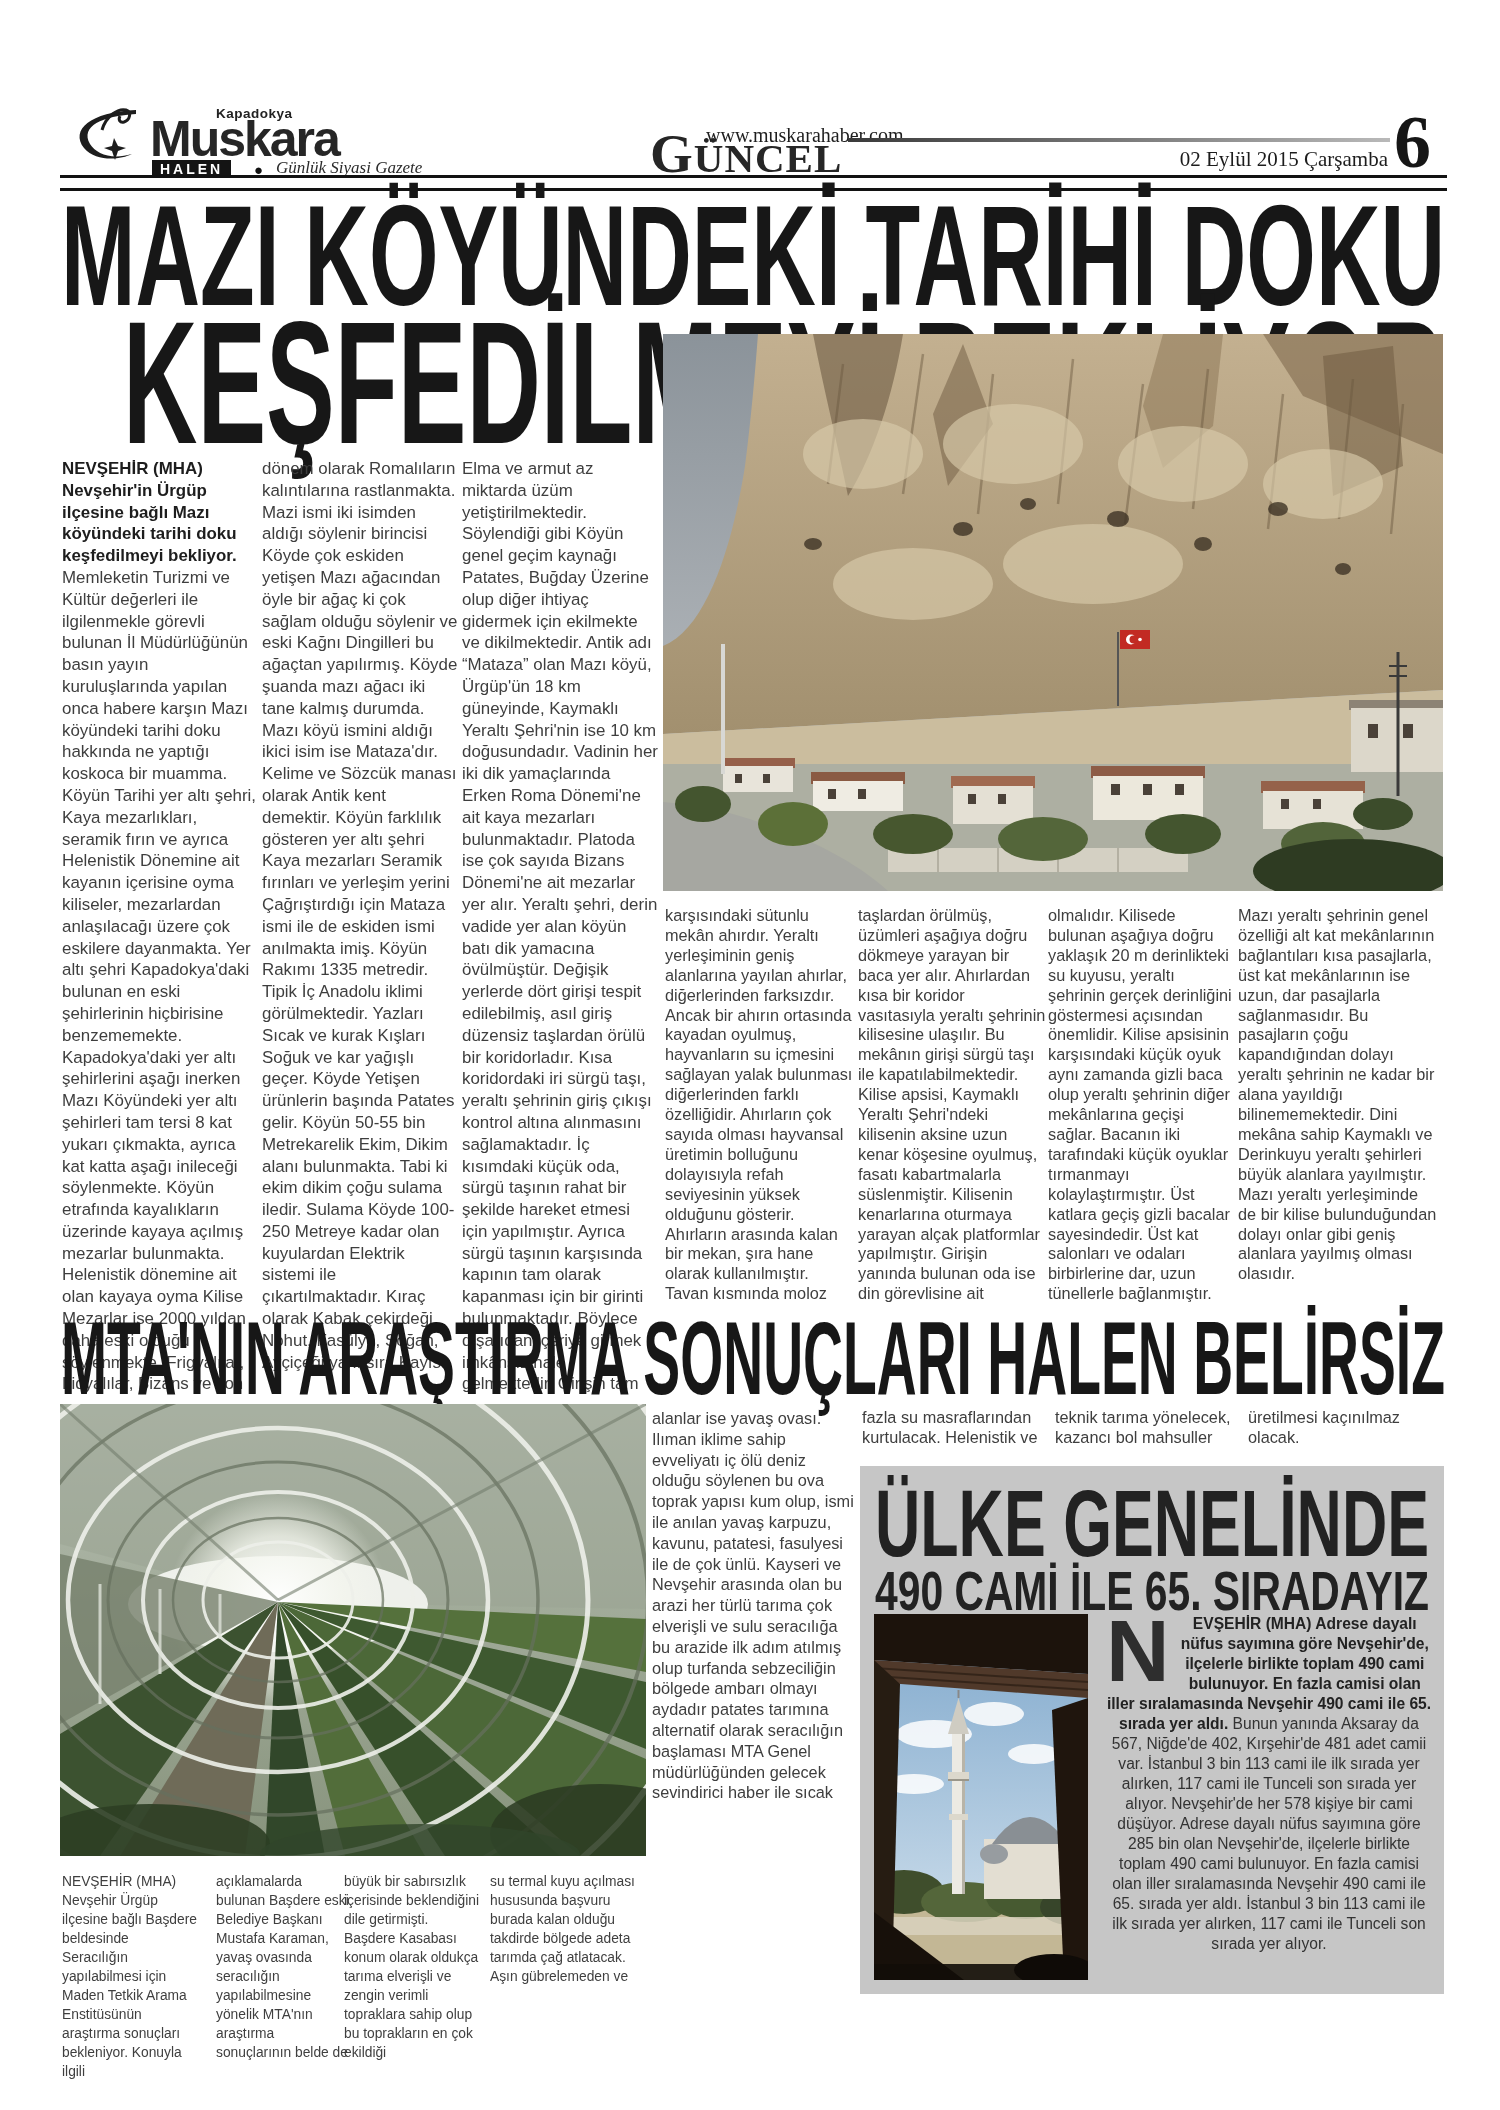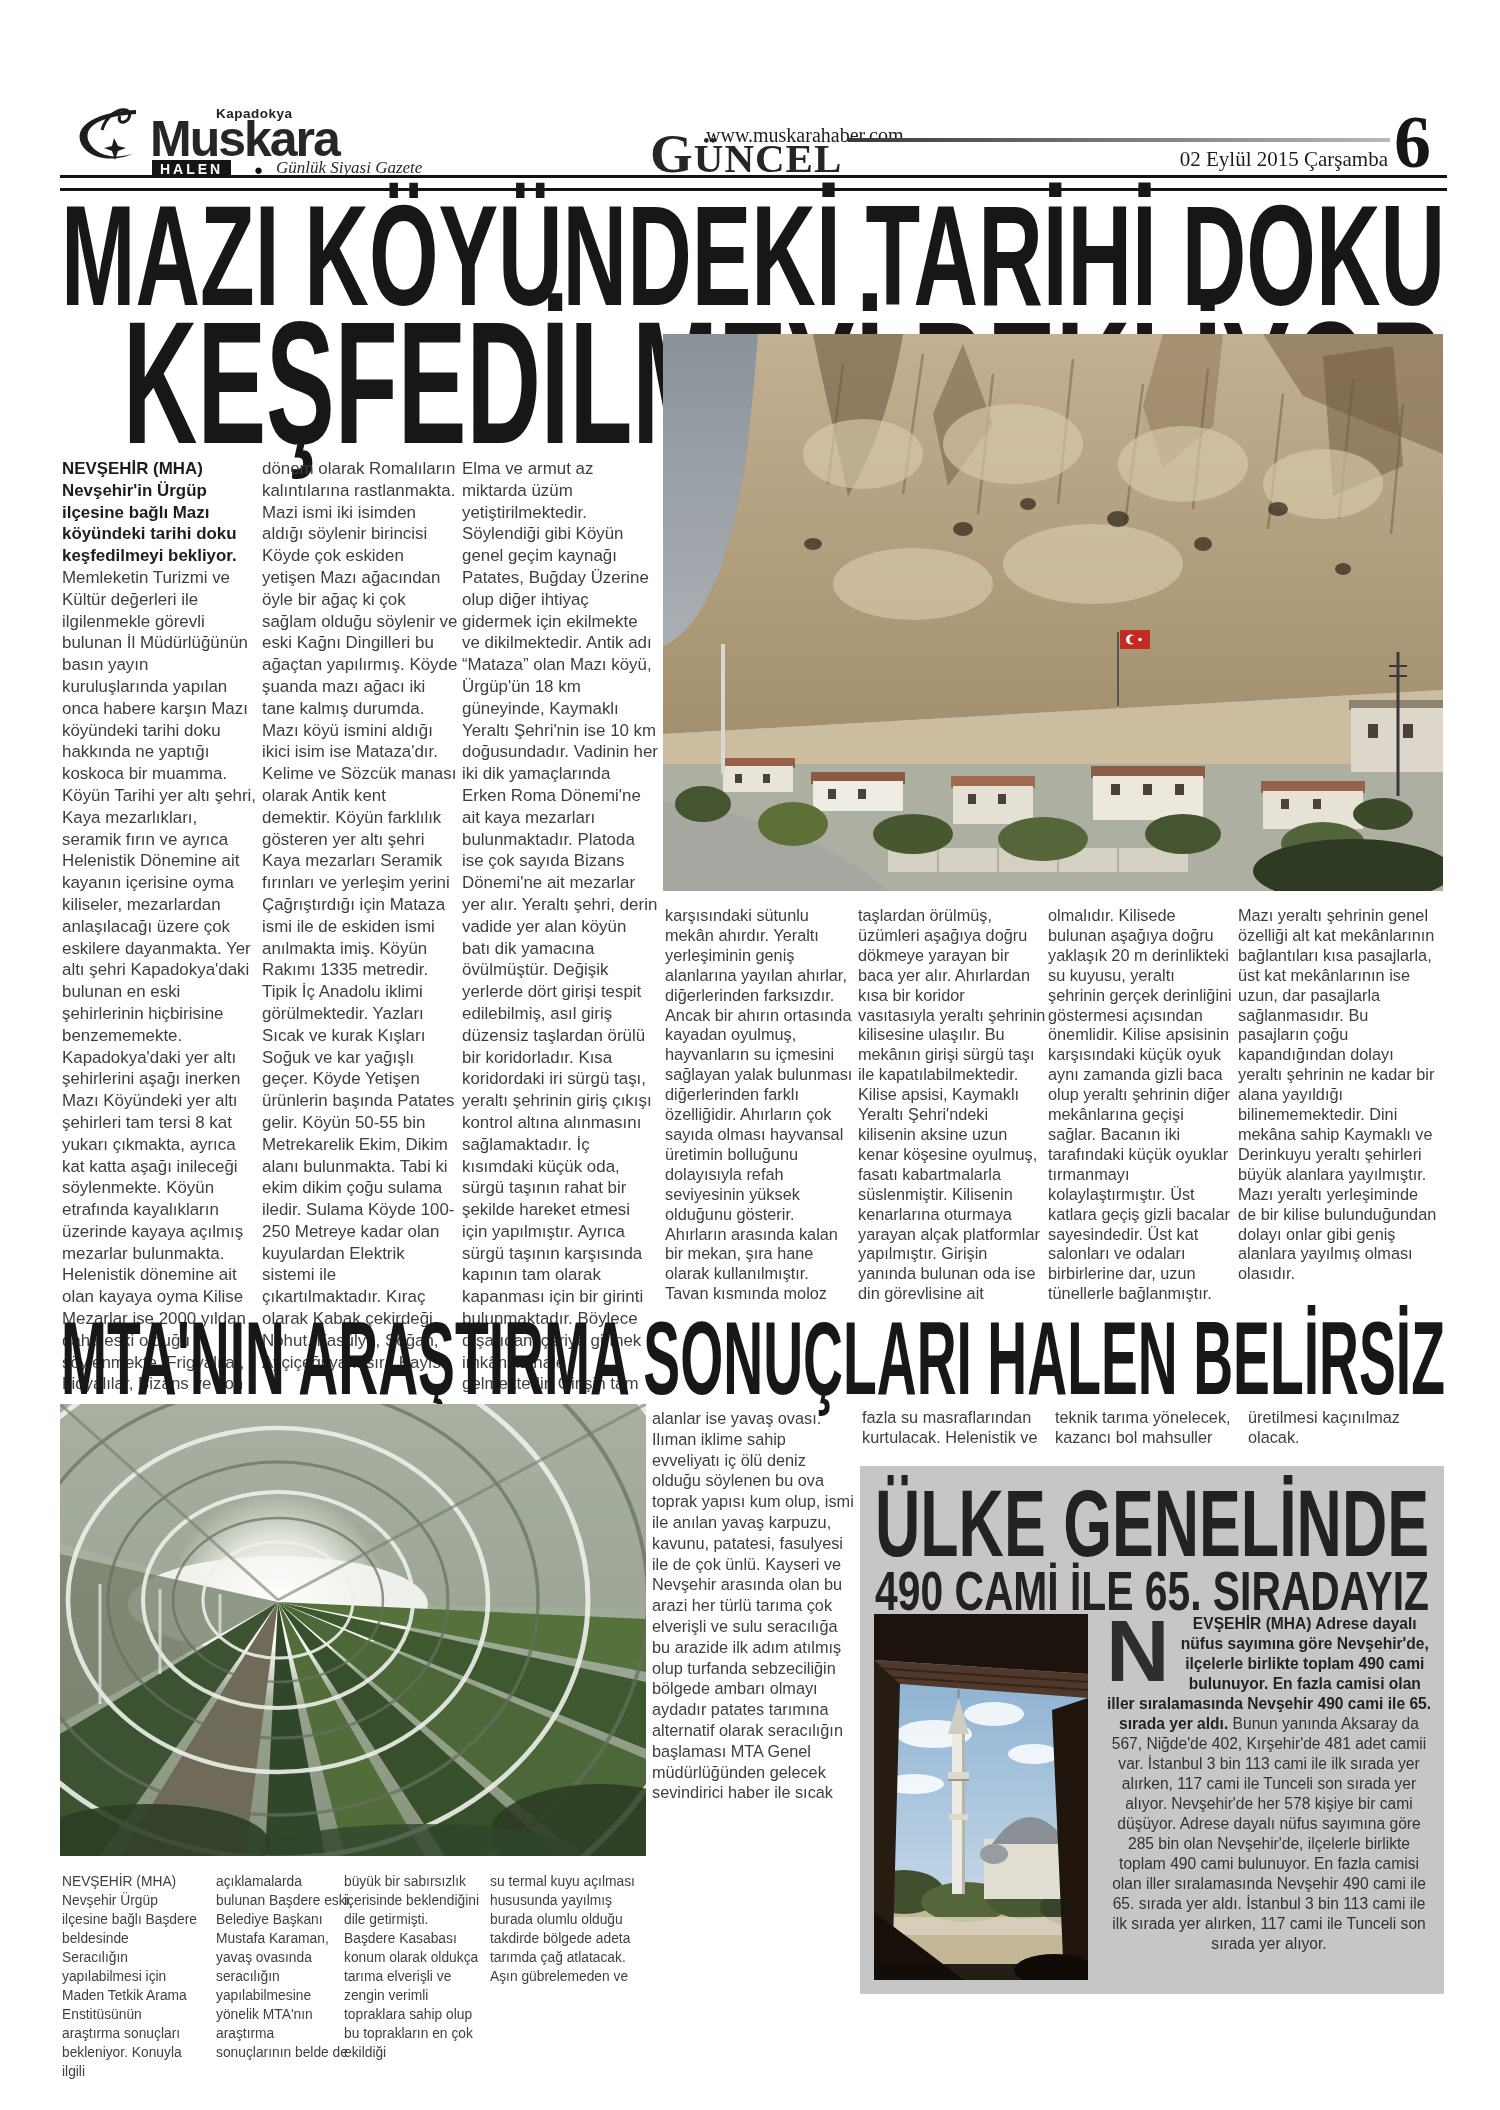--- a/index.html
+++ b/index.html
@@ -245,21 +245,21 @@
   </svg>
 
   <div class="gcol" style="left:652px;top:1408px;width:204px"><span>alanlar ise yavaş ovası. Ilıman iklime sahip evveliyatı iç ölü deniz olduğu söylenen bu ova toprak yapısı kum olup, ismi ile anılan yavaş karpuzu, kavunu, patatesi, fasulyesi ile de çok ünlü. Kayseri ve Nevşehir arasında olan bu arazi her türlü tarıma çok elverişli ve sulu seracılığa bu arazide ilk adım atılmış olup turfanda sebzeciliğin bölgede ambarı olmayı aydadır patates tarımına alternatif olarak seracılığın başlaması MTA Genel müdürlüğünden gelecek sevindirici haber ile sıcak</span></div>
   <div class="mcol" style="left:862px;top:1408px;width:186px"><span>fazla su masraflarından kurtulacak. Helenistik ve</span></div>
   <div class="mcol" style="left:1055px;top:1408px;width:186px"><span>teknik tarıma yönelecek, kazancı bol mahsuller</span></div>
   <div class="mcol" style="left:1248px;top:1408px;width:190px"><span>üretilmesi kaçınılmaz olacak.</span></div>
 
   <div class="cap" style="left:62px;top:1872px;width:136px"><span>NEVŞEHİR (MHA) Nevşehir Ürgüp ilçesine bağlı Başdere beldesinde Seracılığın yapılabilmesi için Maden Tetkik Arama Enstitüsünün araştırma sonuçları bekleniyor. Konuyla ilgili</span></div>
   <div class="cap" style="left:216px;top:1872px;width:136px"><span>açıklamalarda bulunan Başdere eski Belediye Başkanı Mustafa Karaman, yavaş ovasında seracılığın yapılabilmesine yönelik MTA'nın araştırma sonuçlarının belde de</span></div>
   <div class="cap" style="left:344px;top:1872px;width:138px"><span>büyük bir sabırsızlık içerisinde beklendiğini dile getirmişti. Başdere Kasabası konum olarak oldukça tarıma elverişli ve zengin verimli topraklara sahip olup bu toprakların en çok ekildiği</span></div>
-  <div class="cap" style="left:490px;top:1872px;width:148px"><span>su termal kuyu açılması hususunda yayılmış burada olumlu olduğu takdirde bölgede adeta tarımda çağ atlatacak. Aşın gübrelemeden ve</span></div>
+  <div class="cap" style="left:490px;top:1872px;width:148px"><span>su termal kuyu açılması hususunda başvuru burada kalan olduğu takdirde bölgede adeta tarımda çağ atlatacak. Aşın gübrelemeden ve</span></div>
 
   <div class="graybox" style="left:860px;top:1466px;width:584px;height:528px">
     <svg class="hl" style="left:14px;top:6px" width="558" height="96">
       <text x="1" y="84" style="font-size:95px;fill:#222" class="hl-text" textLength="554" lengthAdjust="spacingAndGlyphs">ÜLKE GENELİNDE</text>
     </svg>
     <svg class="hl" style="left:14px;top:100px" width="558" height="52">
       <text x="1" y="44" style="font-size:56px;fill:#222" class="hl-text" textLength="554" lengthAdjust="spacingAndGlyphs">490 CAMİ İLE 65. SIRADAYIZ</text>
     </svg>
 
     <svg class="photo" style="left:14px;top:148px" width="214" height="366" viewBox="0 0 214 366">

